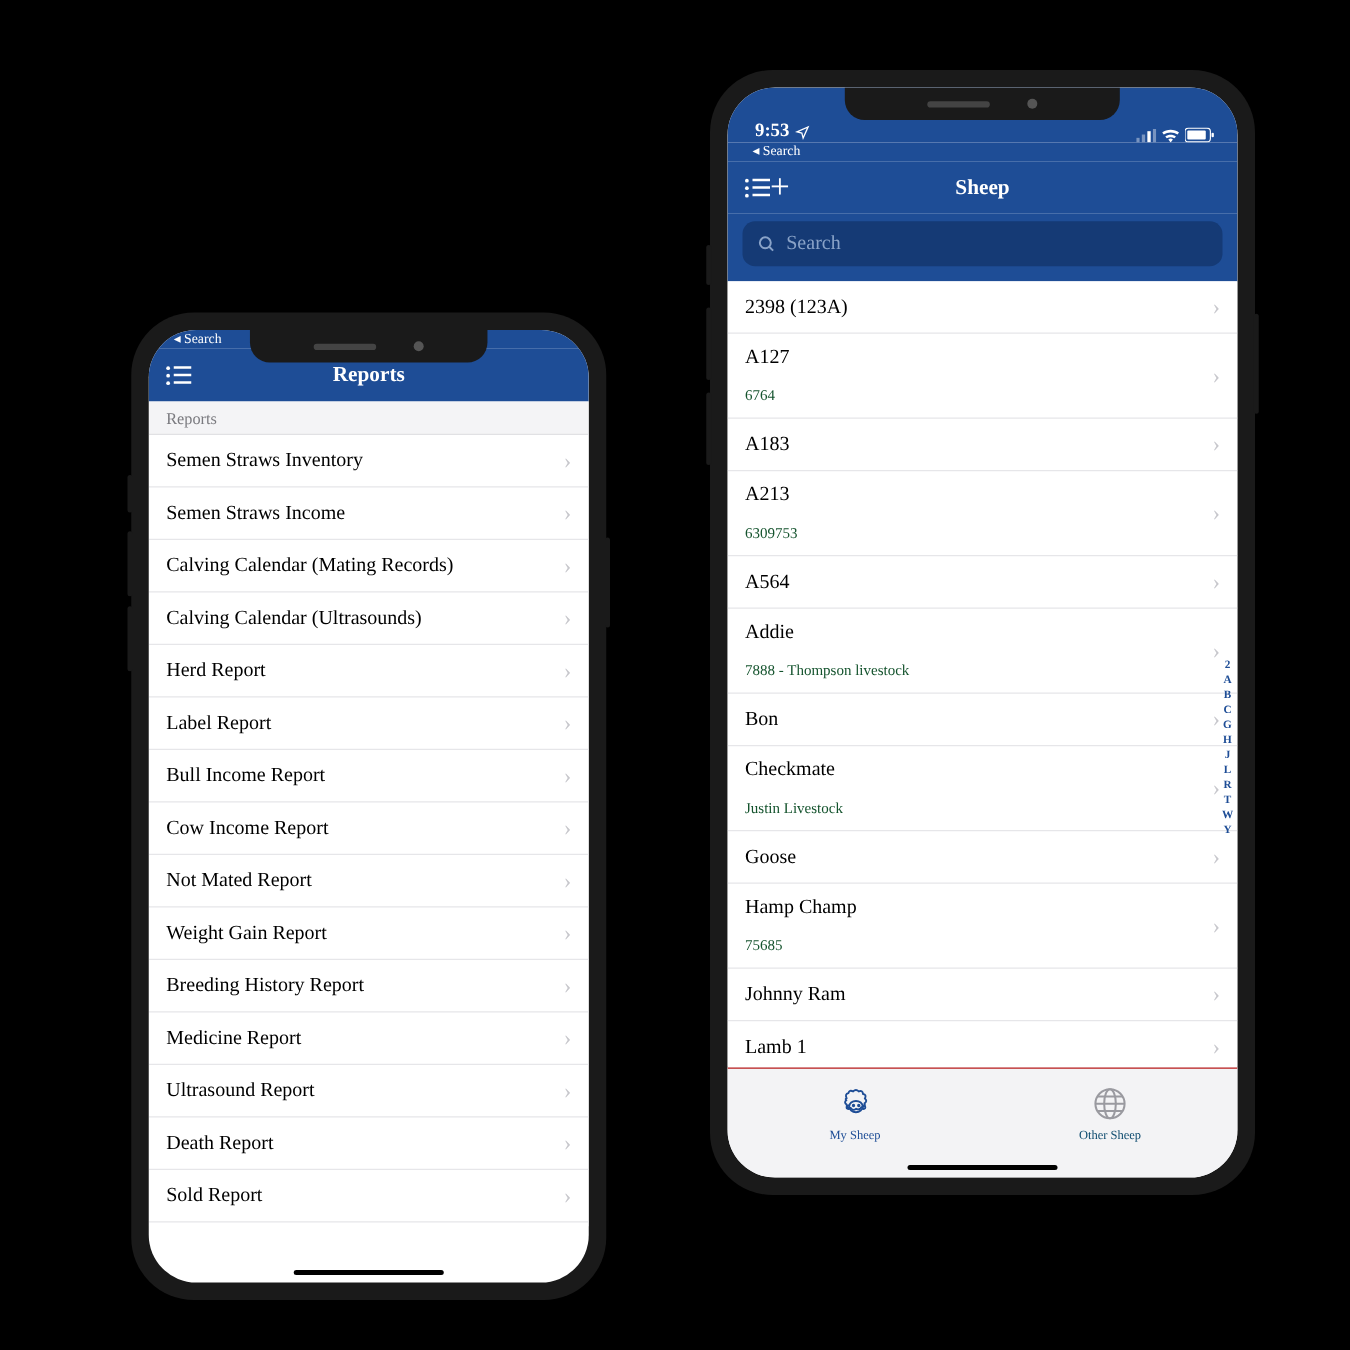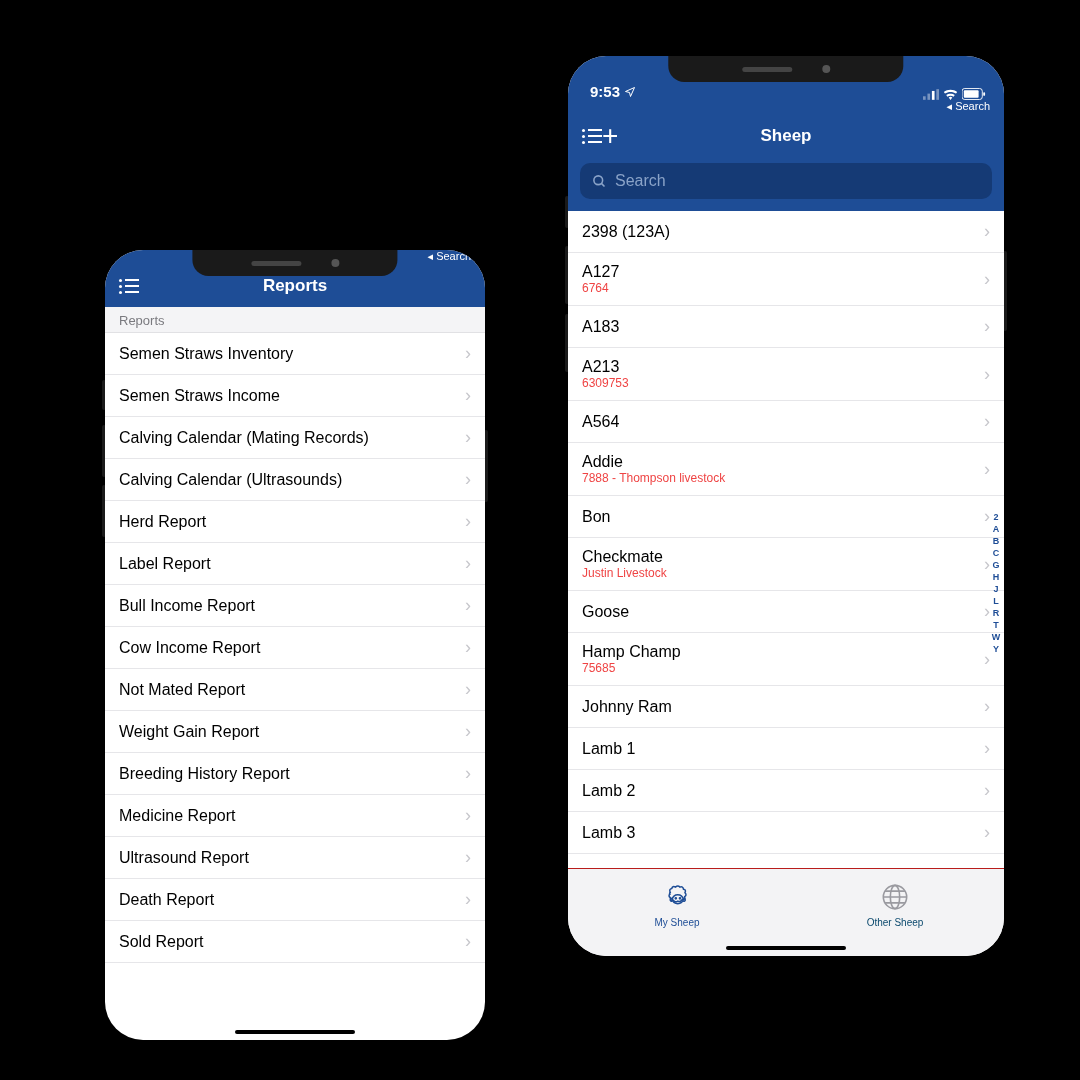--- a/index.html
+++ b/index.html
@@ -7,22 +7,23 @@
     background: #000;
     width: 1080px;
     height: 1080px;
     font-family: -apple-system, "Helvetica Neue", Arial, sans-serif;
     position: relative;
   }
   .phone {
     position: absolute;
     border-radius: 50px;
     background: #1a1a1a;
-    padding: 0;
+    padding: 14px;
     box-shadow: 0 8px 24px rgba(0,0,0,0.5);
+    font-family: Liberation Serif, serif;
   }
   .phone-inner {
     border-radius: 38px;
     overflow: hidden;
     background: #fff;
     position: relative;
     height: 100%;
   }
   .side-btn {
     position: absolute;
@@ -58,21 +59,21 @@
   .statusbar {
     background: #1e4d96;
     color: #fff;
     height: 44px;
     display:flex;align-items:flex-end;justify-content:space-between;
     padding: 0 18px 0 22px;
     font-size: 15px;font-weight:600;
   }
   .sb-time{display:flex;align-items:center;gap:4px;}
   .sb-right{display:flex;align-items:center;gap:4px;font-size:12px;}
-  .backline{background:#1e4d96;color:#fff;font-size:11px;padding:0 14px 2px 20px;text-align:right;}
+  .backline{background:#1e4d96;color:#fff;font-size:11px;padding:0 14px 2px 20px;}
   .navbar{
     background:#1e4d96;color:#fff;height:42px;
     display:flex;align-items:center;justify-content:flex-start;
     padding:0 14px;
   }
   .navbar .title{font-size:17px;font-weight:600;position:absolute;left:0;right:0;text-align:center;pointer-events:none;}
   .ham{display:flex;flex-direction:column;gap:3px;}
   .ham-row{display:flex;align-items:center;gap:3px;}
   .ham-dot{width:3px;height:3px;background:#fff;border-radius:50%;}
   .ham-line{width:14px;height:2px;background:#fff;}
@@ -89,21 +90,21 @@
     padding:6px 14px 4px;border-bottom:1px solid #e1e1e4;
   }
   .list{background:#fff;overflow-y:hidden;}
   .row{
     border-bottom:1px solid #e6e6e9;
     padding:10px 14px;display:flex;align-items:center;justify-content:space-between;
     min-height:42px;
   }
   .row-text{display:flex;flex-direction:column;justify-content:center;}
   .row-title{font-size:16px;color:#000;}
-  .row-sub{font-size:12px;color:#ef4444;margin-top:0;}
+  .row-sub{font-size:12px;color:#14532d;margin-top:14px;}
   .chev{color:#c7c7cc;font-size:18px;}
   .homebar{position:absolute;bottom:6px;left:50%;transform:translateX(-50%);width:120px;height:4px;background:#000;border-radius:3px;z-index:30;}
   .tabbar{
     position:absolute;bottom:0;left:0;right:0;height:88px;background:#f3f3f5;border-top:1px solid #b91c1c;
     display:flex;
   }
   .tab{flex:1;display:flex;flex-direction:column;align-items:center;justify-content:center;gap:6px;padding-bottom:14px;}
   .tab-label{font-size:10px;}
   .tab.active{color:#1e4d96;}
   .tab.active .tab-label{color:#1e4d96;}

